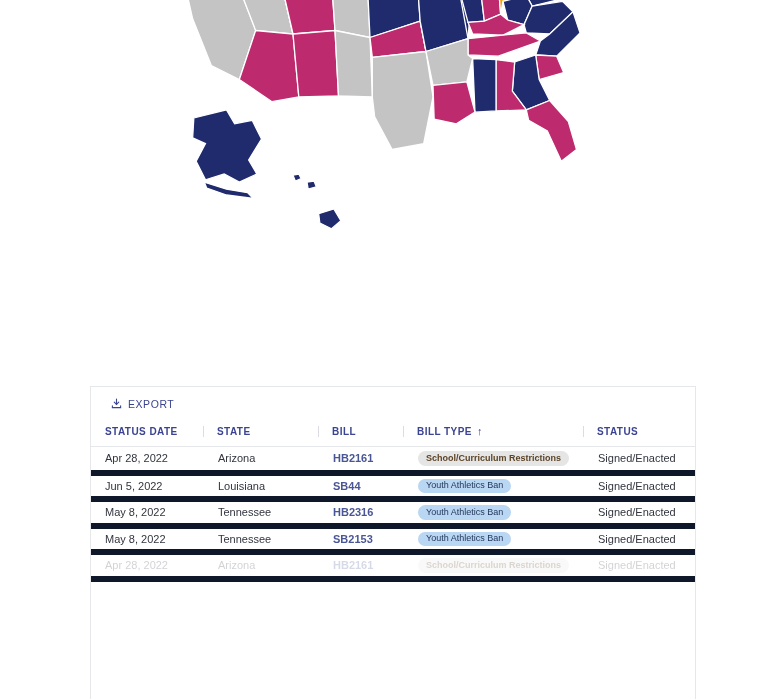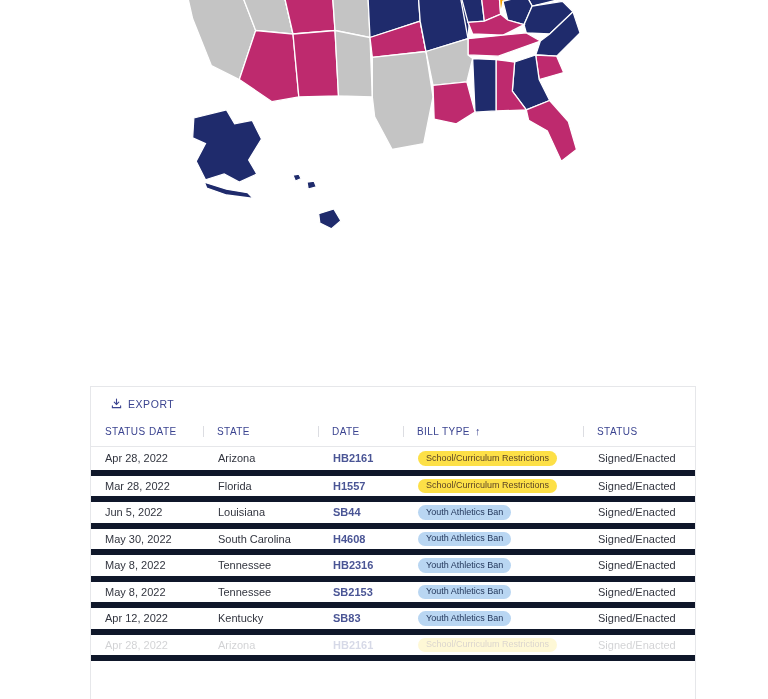--- a/index.html
+++ b/index.html
@@ -105,21 +105,21 @@
     display: inline-flex; align-items: center; gap: 6px;
     color: #3b4490; font-size: 10.5px; letter-spacing: .55px;
     background: none; border: none; cursor: pointer;
     font-family: "Liberation Sans", sans-serif;
   }
   .dl-icon { display: inline-block; width: 11px; height: 11px; }
 
   table.data { width: 100%; border-collapse: collapse; table-layout: fixed; }
   table.data thead th {
     text-align: left; font-size: 10px; color: #3b4490;
-    font-weight: normal; letter-spacing: .45px;
+    font-weight: bold; letter-spacing: .45px;
     height: 26px; padding: 0 0 2px 0;
     border-bottom: 1px solid #e6e7ea;
     vertical-align: middle;
     position: relative;
   }
   table.data thead th .thin {
     display:flex; align-items:center; gap:5px; padding-left: 14px;
   }
   table.data thead th + th .thin { border-left: 1px solid #dcdde2; }
   table.data thead th + th { }
@@ -133,21 +133,21 @@
     vertical-align: middle;
     white-space: nowrap; overflow: hidden;
   }
   td.bill a { color: #4a5595; text-decoration: none; font-weight: bold; }
 
   .badge {
     display: inline-block; border-radius: 9px;
     font-size: 9px; padding: 2.5px 8px 3px; line-height: 1;
     white-space: nowrap;
   }
-  .badge.school { background: #fde047; color: #5c4426; }
+  .badge.school { background: #e5e5e5; color: #5c4426; font-weight: bold; }
   .badge.athletics { background: #b9d6f2; color: #24385c; }
 
   .col-date { width: 113px; }
   .col-state { width: 115px; }
   .col-bill { width: 85px; }
   .col-type { width: 180px; }
   .col-status { width: 113px; }
 
   tbody tr.faded td { opacity: .22; }
 </style>
@@ -292,21 +292,21 @@
                 <span>STATUS DATE</span>
               </div>
           </th>
           <th>
             <div class="thin">
                 <span>STATE</span>
               </div>
           </th>
           <th>
             <div class="thin">
-                <span>DATE</span>
+                <span>BILL</span>
               </div>
           </th>
           <th>
             <div class="thin">
               <span>BILL TYPE</span>
               <span class="sort-arrow">↑</span>
             </div>
           </th>
           <th>
             <div class="thin">
@@ -317,61 +317,40 @@
       </thead>
       <tbody>
           <tr>
             <td><span>Apr 28, 2022</span></td>
             <td><span>Arizona</span></td>
             <td class="bill"><a href="#">HB2161</a></td>
             <td><span class="badge school">School/Curriculum Restrictions</span></td>
             <td><span>Signed/Enacted</span></td>
           </tr>
           <tr>
-            <td><span>Mar 28, 2022</span></td>
-            <td><span>Florida</span></td>
-            <td class="bill"><a href="#">H1557</a></td>
-            <td><span class="badge school">School/Curriculum Restrictions</span></td>
-            <td><span>Signed/Enacted</span></td>
-          </tr>
-          <tr>
             <td><span>Jun 5, 2022</span></td>
             <td><span>Louisiana</span></td>
             <td class="bill"><a href="#">SB44</a></td>
-            <td><span class="badge athletics">Youth Athletics Ban</span></td>
-            <td><span>Signed/Enacted</span></td>
-          </tr>
-          <tr>
-            <td><span>May 30, 2022</span></td>
-            <td><span>South Carolina</span></td>
-            <td class="bill"><a href="#">H4608</a></td>
             <td><span class="badge athletics">Youth Athletics Ban</span></td>
             <td><span>Signed/Enacted</span></td>
           </tr>
           <tr>
             <td><span>May 8, 2022</span></td>
             <td><span>Tennessee</span></td>
             <td class="bill"><a href="#">HB2316</a></td>
             <td><span class="badge athletics">Youth Athletics Ban</span></td>
             <td><span>Signed/Enacted</span></td>
           </tr>
           <tr>
             <td><span>May 8, 2022</span></td>
             <td><span>Tennessee</span></td>
             <td class="bill"><a href="#">SB2153</a></td>
             <td><span class="badge athletics">Youth Athletics Ban</span></td>
             <td><span>Signed/Enacted</span></td>
           </tr>
-          <tr>
-            <td><span>Apr 12, 2022</span></td>
-            <td><span>Kentucky</span></td>
-            <td class="bill"><a href="#">SB83</a></td>
-            <td><span class="badge athletics">Youth Athletics Ban</span></td>
-            <td><span>Signed/Enacted</span></td>
-          </tr>
           <tr class="faded">
             <td><span>Apr 28, 2022</span></td>
             <td><span>Arizona</span></td>
             <td class="bill"><a href="#">HB2161</a></td>
             <td><span class="badge school">School/Curriculum Restrictions</span></td>
             <td><span>Signed/Enacted</span></td>
           </tr>
         </tbody>
     </table>
   </div>

